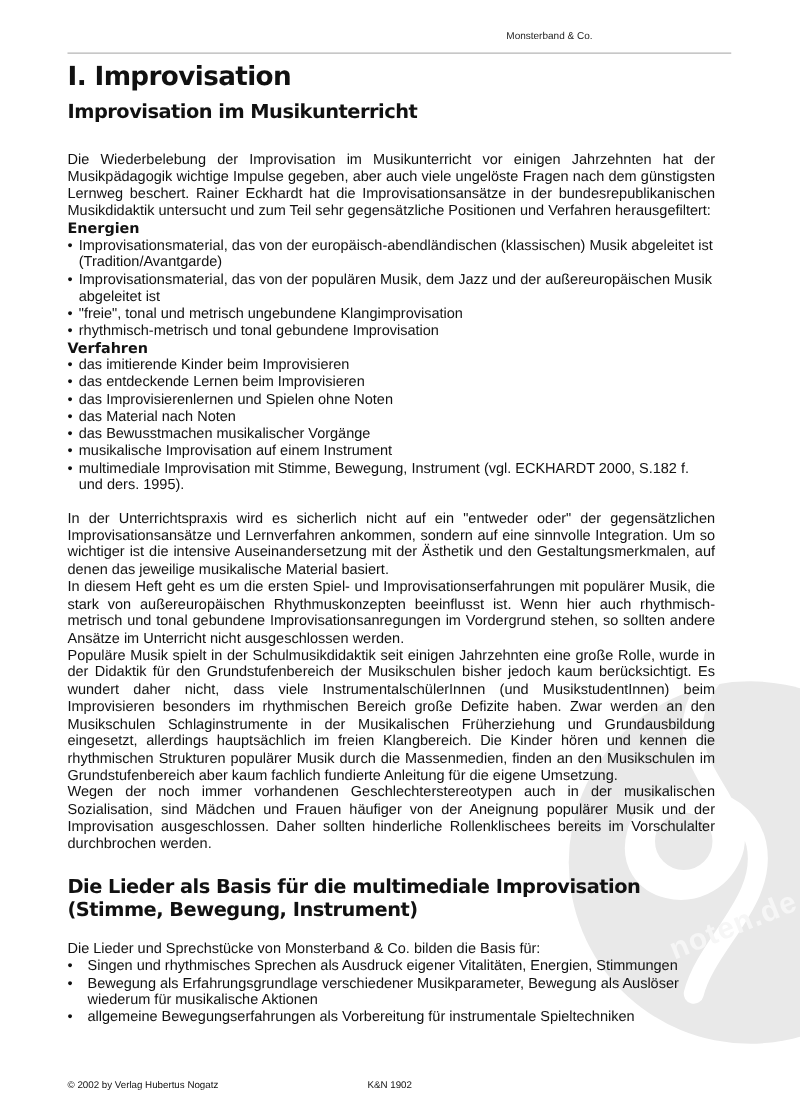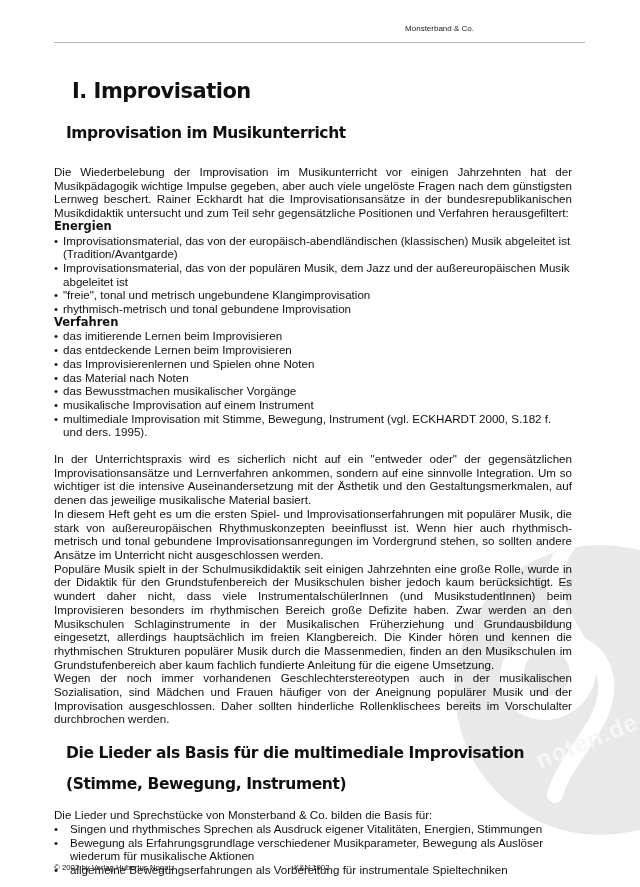--- a/index.html
+++ b/index.html
@@ -14,23 +14,23 @@
              font-family: "Liberation Sans", sans-serif; font-weight: bold; font-size: 24px;
              color: #f6f6f6; letter-spacing: 1px; }
 
   .running-head { position: absolute; right: 58px; top: 24px; font-size: 8px; color: #222;
                   font-family: "Liberation Sans", sans-serif; z-index: 2; }
   .head-rule { position: absolute; left: 54px; top: 42px; width: 531px; height: 1px;
                background: #b5b5b5; z-index: 2; }
 
   .content { position: absolute; left: 54px; top: 44px; width: 518px; z-index: 2;
              font-family: "Liberation Sans", sans-serif; font-size: 11.6px; line-height: 13.7px; }
-  h1 { margin: 18px; font-family: "DejaVu Sans", sans-serif; font-weight: bold;
-       font-size: 21px; line-height: 26px; letter-spacing: -0.5px; height: 28px; padding-top: 16px; }
-  h2 { margin: 12px; font-family: "DejaVu Sans", sans-serif; font-weight: bold;
+  h1 { margin: 0; font-family: "DejaVu Sans", sans-serif; font-weight: bold;
+       font-size: 21px; line-height: 26px; letter-spacing: -0.5px; height: 28px; padding-top: 4px; }
+  h2 { margin: 0; font-family: "DejaVu Sans", sans-serif; font-weight: bold;
        font-size: 15.5px; line-height: 19px; letter-spacing: -0.4px; }
   .h2a { margin-top: 4px; }
   p { margin: 0; text-align: justify; }
   .p-first { margin-top: 22px; }
   .label { font-weight: bold; font-family: "DejaVu Sans", sans-serif; font-size: 11.5px; line-height: 13.7px; }
   ul { list-style: none; margin: 0; padding: 0; }
   ul li { position: relative; padding-left: 9px; }
   ul li::before { content: "•"; position: absolute; left: 0; top: 0; }
   ul.wide li { padding-left: 16px; }
   .gap { height: 13px; }
@@ -68,21 +68,21 @@
     <div class="label">Energien</div>
     <ul>
       <li>Improvisationsmaterial, das von der europäisch-abendländischen (klassischen) Musik abgeleitet ist (Tradition/Avantgarde)</li>
       <li>Improvisationsmaterial, das von der populären Musik, dem Jazz und der außereuropäischen Musik abgeleitet ist</li>
       <li>"freie", tonal und metrisch ungebundene Klangimprovisation</li>
       <li>rhythmisch-metrisch und  tonal gebundene Improvisation</li>
     </ul>
 
     <div class="label">Verfahren</div>
     <ul>
-      <li>das imitierende Lernen beim Improvisieren</li>
+      <li>das imitierende Kinder beim Improvisieren</li>
       <li>das entdeckende Lernen beim Improvisieren</li>
       <li>das Improvisierenlernen und Spielen ohne Noten</li>
       <li>das Material nach Noten</li>
       <li>das Bewusstmachen  musikalischer Vorgänge</li>
       <li>musikalische Improvisation auf einem Instrument</li>
       <li>multimediale Improvisation mit Stimme, Bewegung, Instrument (vgl. ECKHARDT 2000, S.182 f. und ders. 1995).</li>
     </ul>
 
     <div class="gap"></div>
 

